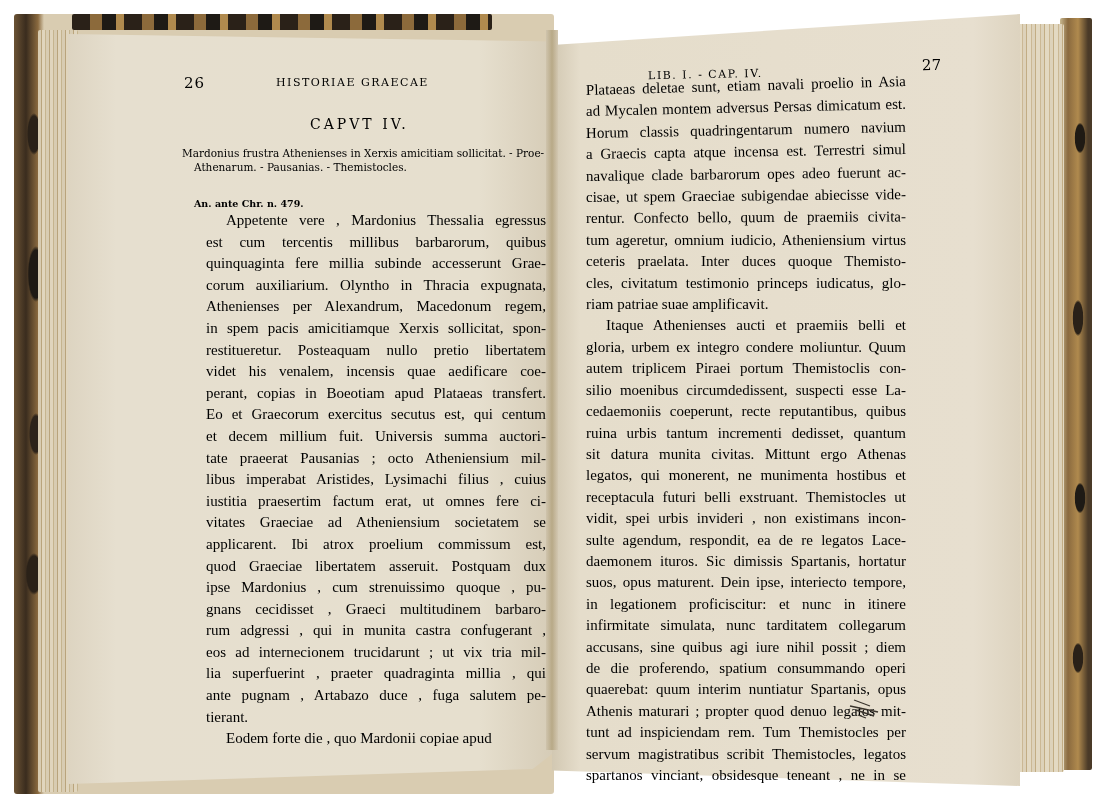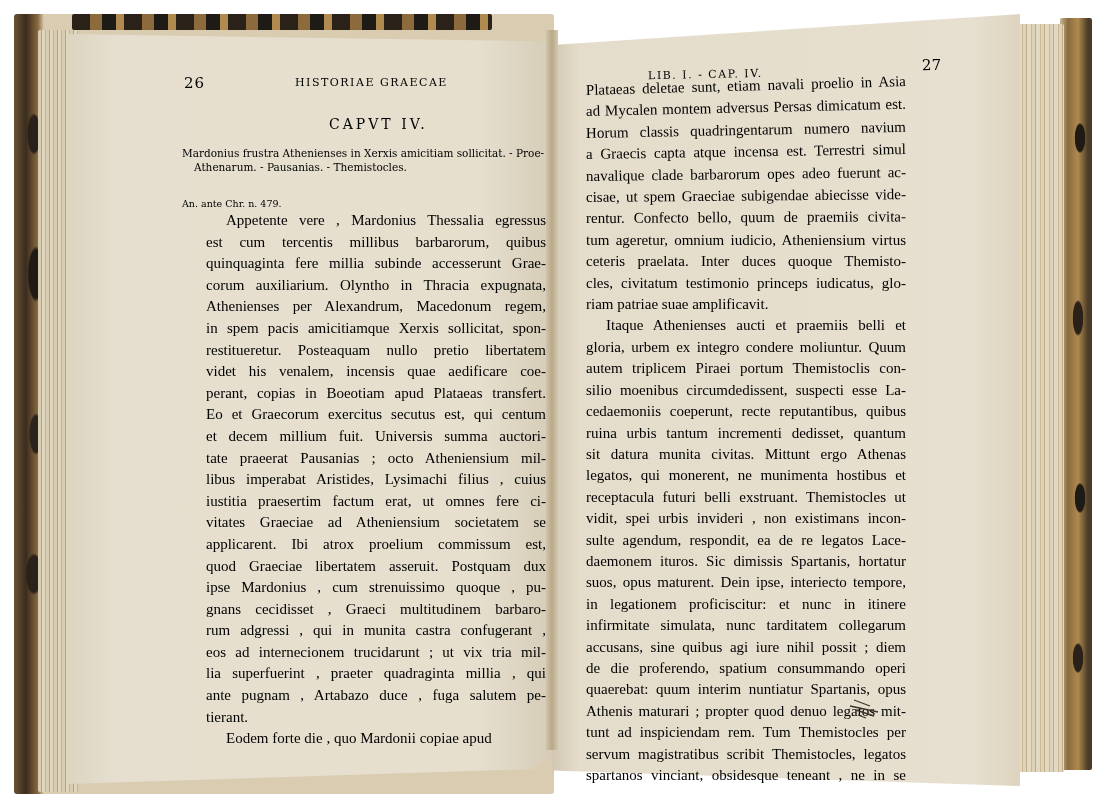--- a/index.html
+++ b/index.html
@@ -69,32 +69,32 @@
     position: absolute; left: 546px; top: 30px; width: 12px; height: 720px;
     background: linear-gradient(90deg, #cfc4ad, #b8a987 50%, #d2c7b1);
   }
 
   
   .lp-header {
     position: absolute; left: 184px; top: 74px; width: 340px; height: 20px;
     font-size: 12px; letter-spacing: 1px;
   }
   .lp-header .num { position: absolute; left: 0; top: 0; font-size: 15px; }
-  .lp-header .title { position: absolute; left: 111px; top: 2px; font-size: 11px; letter-spacing: 1.5px; }
+  .lp-header .title { position: absolute; left: 92px; top: 2px; font-size: 11px; letter-spacing: 1.5px; }
   .caput {
-    position: absolute; left: 310px; top: 116px; font-size: 14px; letter-spacing: 3px; margin-left: 19px;
+    position: absolute; left: 310px; top: 116px; font-size: 14px; letter-spacing: 3px;
   }
   .summary {
     position: absolute; left: 182px; top: 146px; width: 345px;
     font-size: 10.5px; line-height: 14px;
   }
   .summary .sline { display: block; white-space: nowrap; }
   .summary .indent { padding-left: 12px; }
   .date-note {
-    position: absolute; left: 182px; top: 198px; font-size: 9.5px;
+    position: absolute; left: 194px; top: 198px; font-size: 9.5px; font-weight: bold;
   }
   .body-left {
     position: absolute; left: 183px; top: 210px; width: 340px;
     font-size: 15px; line-height: 21.6px; font-family: "Liberation Serif", serif; margin-left: 23px;
   }
   .body-left .line, .body-right .line {
     display: block; white-space: nowrap; text-align: justify; text-align-last: justify;
   }
   .body-left .line.last, .body-right .line.last { text-align-last: left; }
   .body-left .line.para, .body-right .line.para { padding-left: 20px; }

